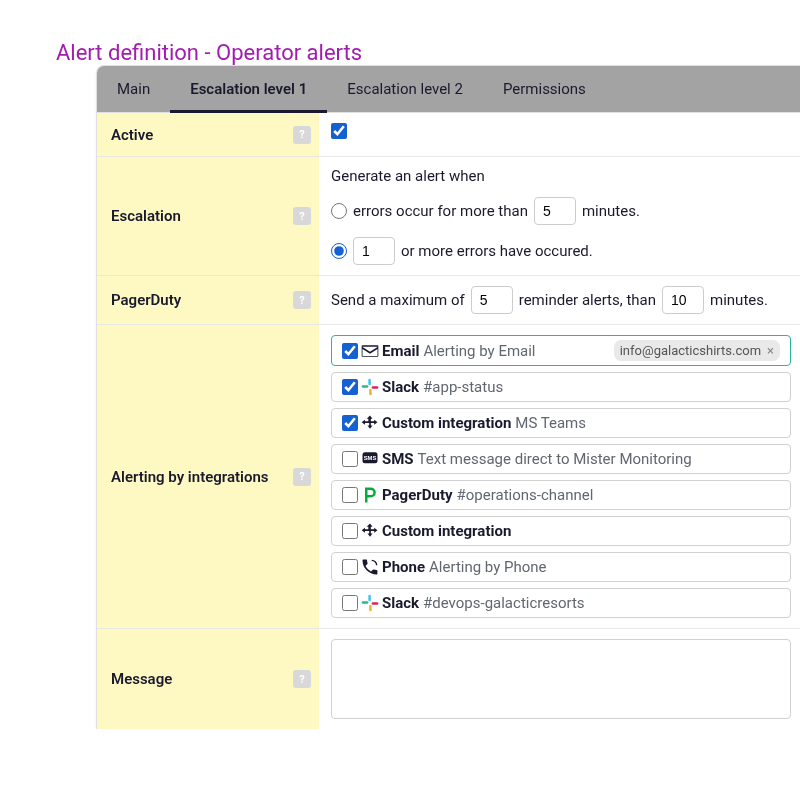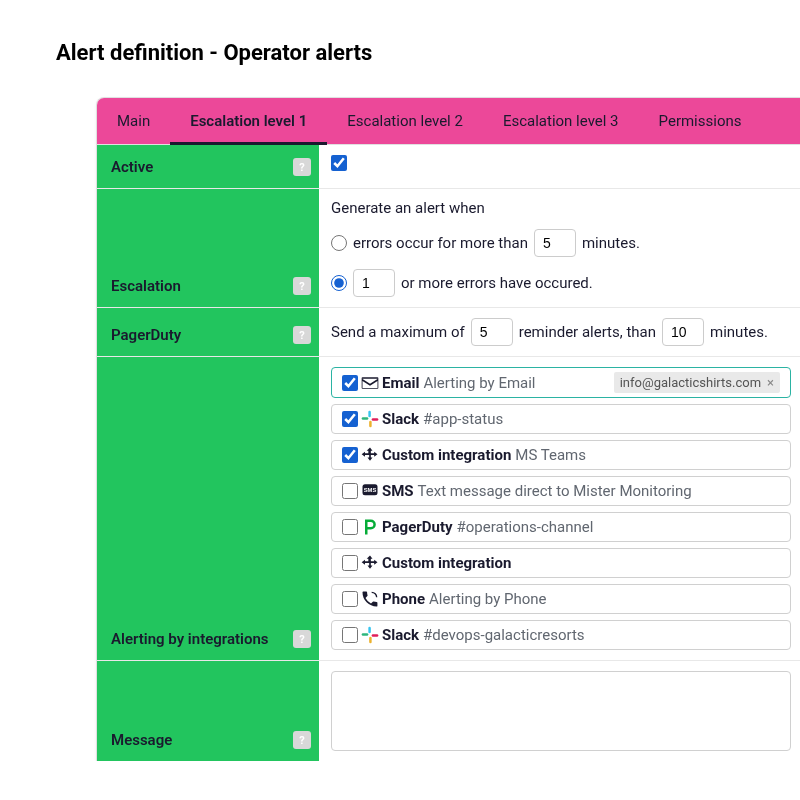--- a/index.html
+++ b/index.html
@@ -5,38 +5,37 @@
     * { box-sizing: border-box; margin: 0; padding: 0; }
     body {
       font-family: -apple-system, BlinkMacSystemFont, "Segoe UI", Roboto, sans-serif;
       background: #fff;
       padding: 40px 0 0 56px;
       color: #1a1a2e;
       font-size: 15px;
     }
     h1 {
       font-size: 22px;
-      font-weight: 700;
-      margin-bottom: 32px;
-      color: #000000;
+      font-weight: 400;
+      color: #a21caf;
     }
     .panel {
       border: 1px solid #e0e0e0;
       border-right: none;
       border-bottom: none;
       border-radius: 8px 0 0 0;
       box-shadow: 0 1px 3px rgba(0,0,0,0.06);
       overflow: hidden;
       margin-left: 40px;
       width: 705px;
     }
     .tabs {
       display: flex;
       border-bottom: 1px solid #e0e0e0;
-      background: #ec4899;
+      background: #a3a3a3;
     }
     .tab {
       padding: 14px 20px;
       font-size: 15px;
       color: #1a1a2e;
       cursor: pointer;
       position: relative;
     }
     .tab.active {
       font-weight: 600;
@@ -49,23 +48,23 @@
       background: #1a1a2e;
     }
     .row {
       display: flex;
       border-bottom: 1px solid #e8e8e8;
       min-height: 44px;
     }
     .row-label {
       width: 222px;
       flex: 0 0 222px;
-      background: #22c55e;
-      display: flex;
-      align-items: flex-end;
+      background: #fef9c3;
+      display: flex;
+      align-items: center;
       justify-content: space-between;
       padding: 12px 8px 12px 14px;
       font-weight: 600;
       color: #1a1a2e;
       position: relative;
     }
     .help-icon {
       width: 18px;
       height: 18px;
       background: #d8d8d8;
@@ -137,21 +136,21 @@
       font-weight: 700;
       color: #1a1a2e;
     }
     .integ-desc {
       color: #616770;
       margin-left: 2px;
     }
     .chip {
       margin-left: auto;
       background: #e9e9e9;
-      border-radius: 2px;
+      border-radius: 7px;
       padding: 3px 6px;
       font-size: 13px;
       color: #555;
       display: inline-flex;
       align-items: center;
       gap: 6px;
       text-align: center;
     }
     .chip .x {
       cursor: pointer;
@@ -178,21 +177,20 @@
 <body>
 
 <h1>Alert definition - Operator alerts</h1>
 
 <div class="panel">
 
   <div class="tabs">
     <div class="tab">Main</div>
     <div class="tab active">Escalation level 1</div>
     <div class="tab">Escalation level 2</div>
-    <div class="tab">Escalation level 3</div>
     <div class="tab">Permissions</div>
   </div>
 
   <div class="row">
     <div class="row-label">
       <span>Active</span>
       <span class="help-icon">?</span>
     </div>
     <div class="row-content">
       <div class="inline">

